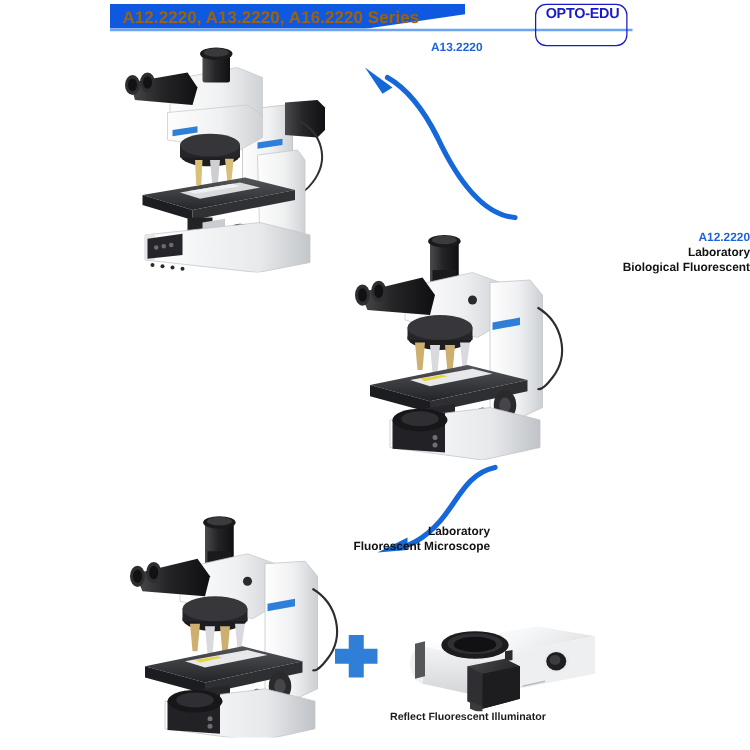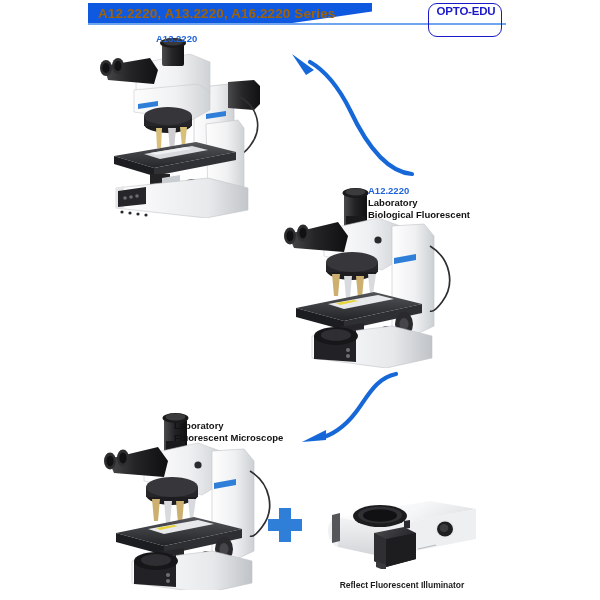--- a/index.html
+++ b/index.html
@@ -64,43 +64,43 @@
     line-height: 15px;
     text-align: center;
     color: #1a19c9;
     font-size: 11.5px;
     font-weight: bold;
     font-family: "Liberation Sans", sans-serif;
     letter-spacing: -0.2px;
   }
 
   
-  .callout { position: absolute; text-align: left; }
+  .callout { position: absolute; text-align: right; }
   .callout .model {
     color: #1f63d8;
     font-size: 9.5px;
     font-weight: bold;
     line-height: 12px;
   }
   .callout .desc {
     color: #121212;
     font-size: 9.5px;
     font-weight: bold;
     line-height: 12px;
     white-space: nowrap;
   }
   #callout-a13 { left: 156px; top: 33px; width: 230px; }
-  #callout-a12 { left: 368px; top: 185px; width: 200px; }
+  #callout-a12 { left: 368px; top: 185px; width: 200px; padding-left: 32px; }
   #callout-a16 { left: 174px; top: 420px; width: 218px; }
 
   .caption-illum {
     position: absolute;
-    left: 312px; top: 580px;
+    left: 312px; top: 568px;
     width: 180px;
-    text-align: center;
+    text-align: left;
     font-size: 8.5px;
     font-weight: bold;
     color: #1c1c1c;
   }
 
   
   .arrow-svg { position: absolute; overflow: visible; }
   #arrow-top { left: 280px; top: 48px; }
   #arrow-bottom { left: 290px; top: 368px; }
 

